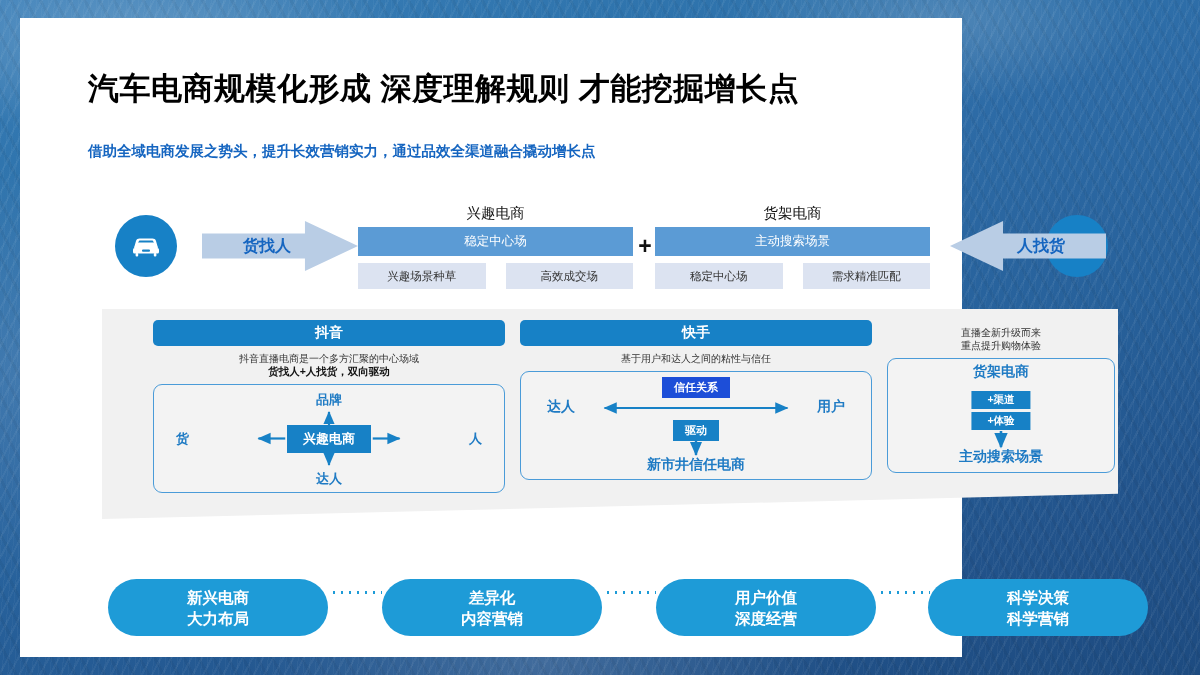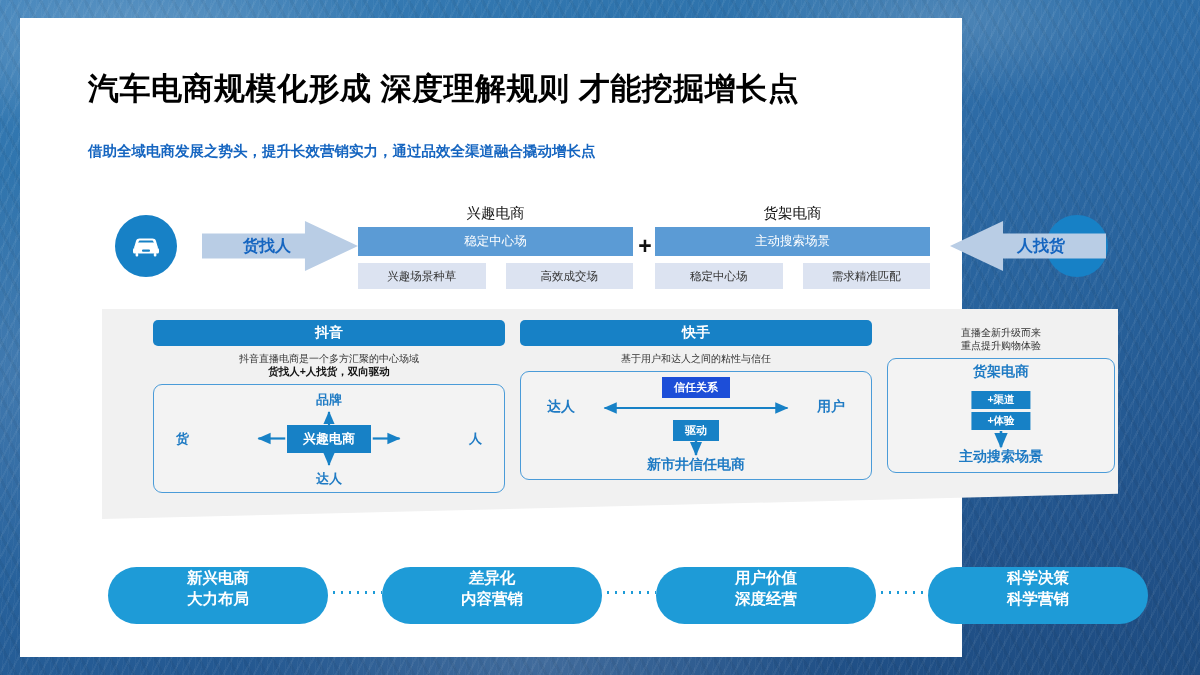--- a/index.html
+++ b/index.html
@@ -152,22 +152,22 @@
   }
   #tb-c2{
     position:absolute;left:50%;top:53px;transform:translateX(-50%);
     background:#1781C6;color:#fff;font-size:10.5px;font-weight:bold;padding:2px 16px;white-space:nowrap;
   }
   #tb-bottom{position:absolute;left:50%;bottom:6px;transform:translateX(-50%);font-size:14px;white-space:nowrap;}
 
   
   #pill-row{position:absolute;left:88px;top:545px;width:1040px;height:62px;}
   .pill{
-    position:absolute;top:4px;width:220px;height:57px;border-radius:29px;background:#1E9BD7;
-    color:#fff;display:flex;flex-direction:column;align-items:center;justify-content:flex-start;
+    position:absolute;top:16px;width:220px;height:57px;border-radius:29px;background:#1E9BD7;
+    color:#fff;display:flex;flex-direction:column;align-items:center;justify-content:center;
     font-size:15.5px;font-weight:bold;line-height:21px;
   }
   .pill span{white-space:nowrap;}
   .dots{
     position:absolute;top:28px;width:52px;height:3px;
     background-image:radial-gradient(circle,#1E9BD7 1.2px,transparent 1.3px);
     background-size:8px 3px;background-repeat:repeat-x;
   }
 </style>
 </head>

